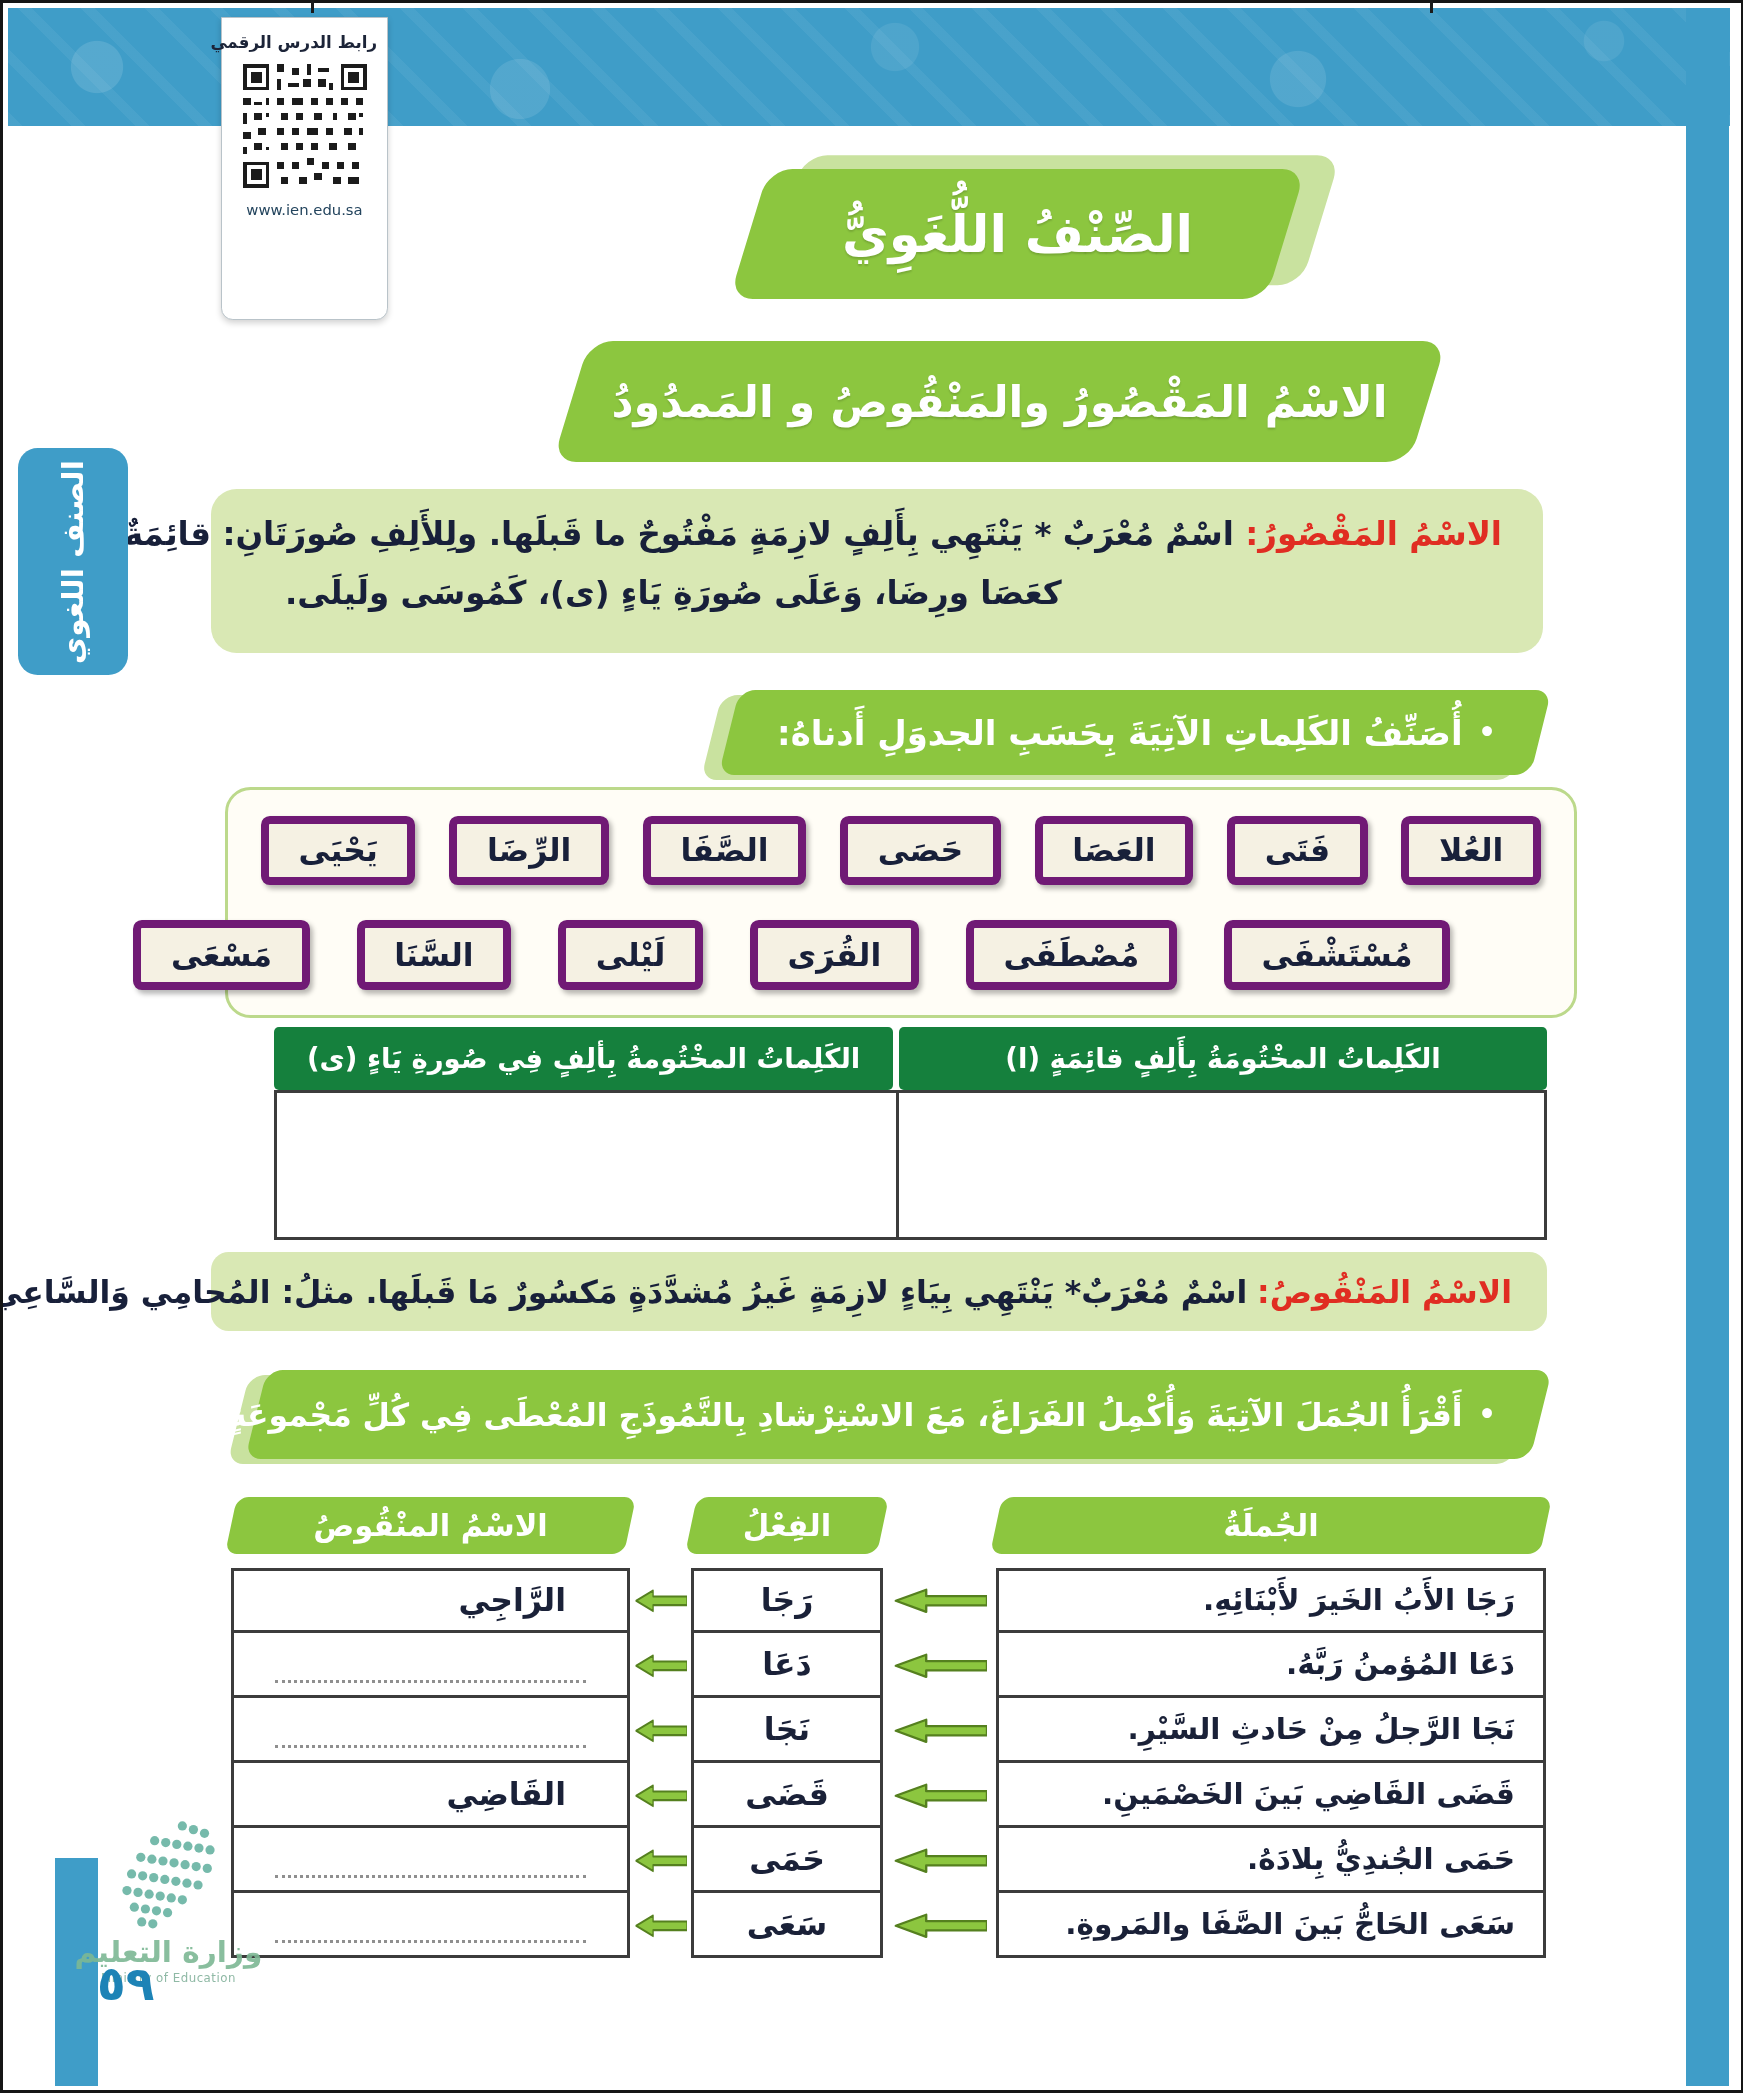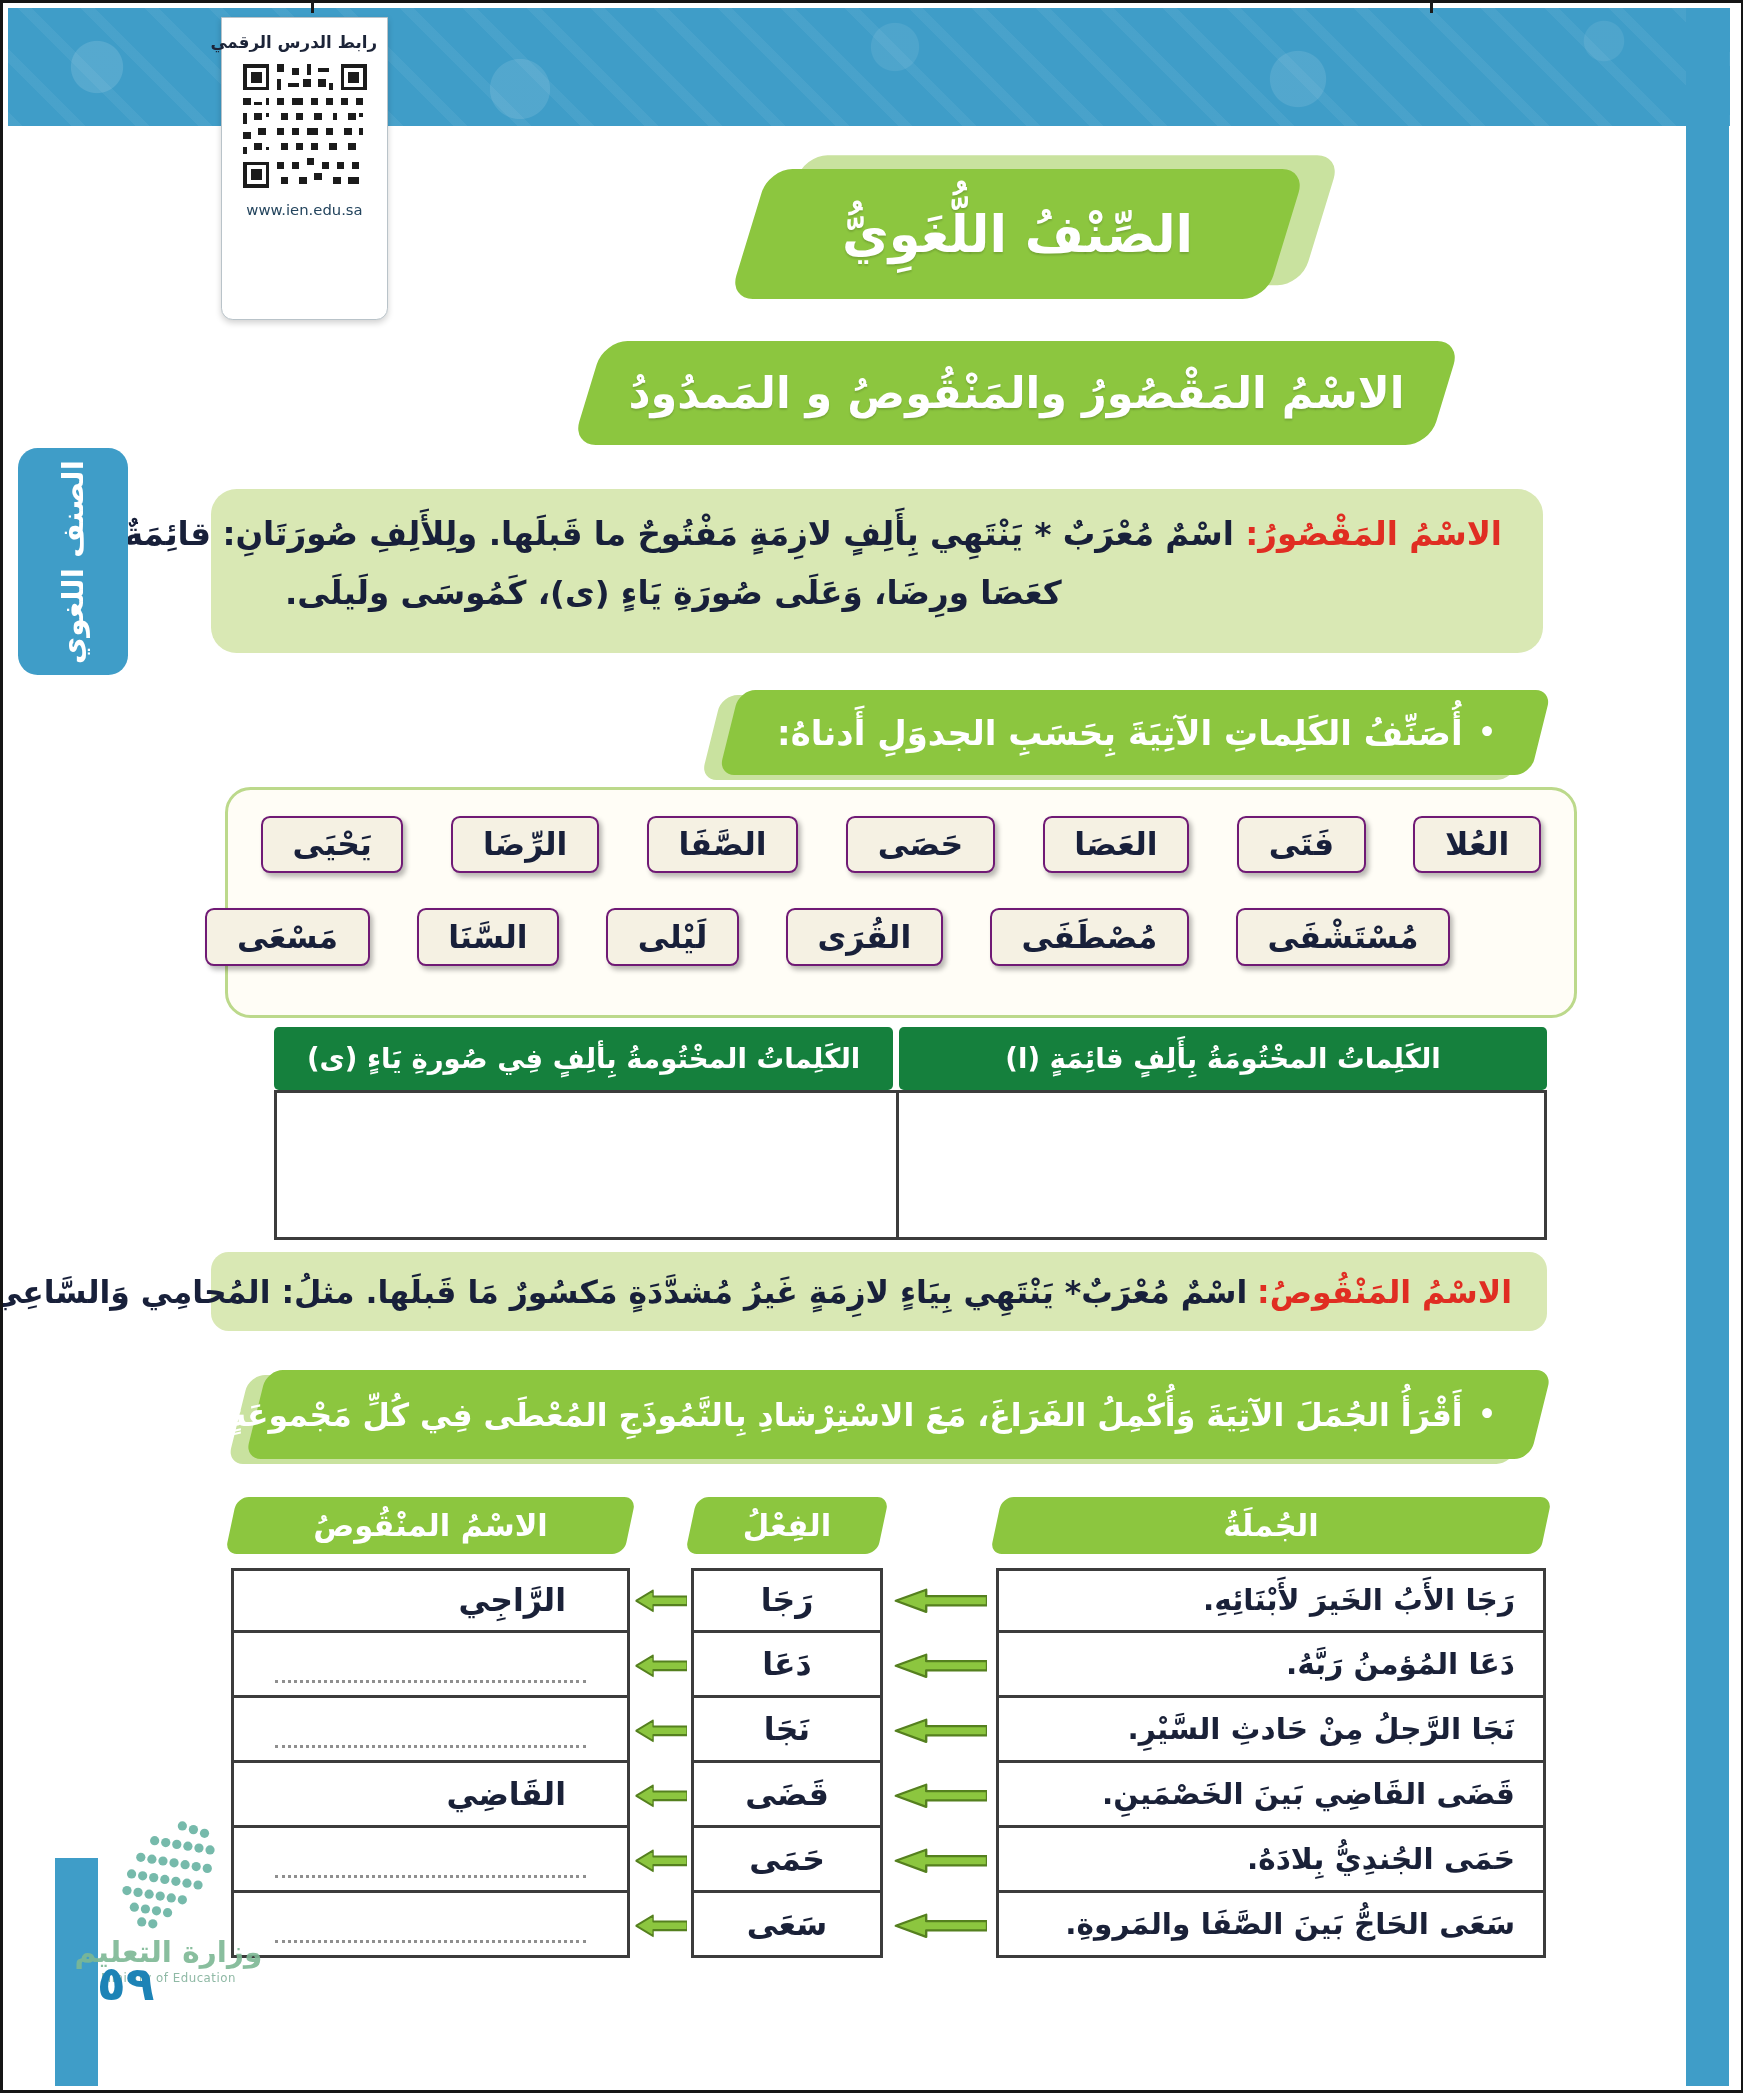--- a/index.html
+++ b/index.html
@@ -35,21 +35,21 @@
   
   .banner{position:absolute;display:flex;align-items:center;justify-content:center;z-index:2;}
   .banner::before{content:"";position:absolute;inset:0;background:#8cc63f;border-radius:23.6px;
                   transform:skewX(-17deg);z-index:-1;}
   .banner.echo::after{content:"";position:absolute;inset:0;background:#c9e29f;border-radius:23.6px;
                   transform:translate(35px,-13.8px) skewX(-17deg);z-index:-2;}
   .banner .t{color:#fff;font-weight:bold;direction:rtl;white-space:nowrap;
              text-shadow:0 2px 2px rgba(0,0,0,.15);}
   .b1{left:749px;top:169px;width:537px;height:130px;}
   .b1 .t{font-size:51px;}
-  .b2{left:588px;top:341px;width:857px;height:104px;}
+  .b2{left:571px;top:341px;width:857px;height:121px;}
   .b2 .t{font-size:43px;}
 
   
   .defbox{position:absolute;background:#d9e8b4;border-radius:25.6px;direction:rtl;
           font-weight:bold;color:#18203a;}
   .term{color:#e02d22;font-weight:bold;}
   .d1{left:211px;top:489px;width:1332px;height:164px;padding:25.6px 41px;font-size:32.5px;}
   .d1 .dline1{text-align:right;white-space:nowrap;}
   .d1 .dline2{margin-top:21.7px;text-align:left;padding-left:33px;white-space:nowrap;}
   .d2{left:211px;top:1252px;width:1336px;height:79px;border-radius:17.7px;padding:0 35px;
@@ -65,21 +65,21 @@
   .instr .bullet{font-size:27.6px;margin-left:15.8px;}
   .i1{left:729px;top:690px;width:812px;height:85px;font-size:34px;}
   .i2{left:256px;top:1370px;width:1285px;height:89px;font-size:31.5px;}
 
   
   .words{position:absolute;left:225px;top:787px;width:1352px;height:231px;background:#fffdf6;
          border:3px solid #bcd98b;border-radius:25.6px;direction:rtl;padding:25.6px 33px 0;}
   .wrow{display:flex;}
   .wrow1{justify-content:space-between;}
   .wrow2{justify-content:flex-start;gap:47px;padding-right:91px;margin-top:35px;}
-  .chip{background:#f5f1e3;border:2px solid #701a75;border-radius:8.9px;padding:8.9px 29.6px;
+  .chip{background:#f5f1e3;border:8px solid #701a75;border-radius:8.9px;padding:8.9px 29.6px;
         font-size:31.5px;font-weight:bold;color:#18203a;white-space:nowrap;
         box-shadow:3px 3.9px 4.9px rgba(0,0,0,.28);}
 
   
   .ctable{position:absolute;left:274px;top:1027px;width:1273px;direction:rtl;}
   .ctable .hd{display:flex;gap:5.9px;height:63px;}
   .ctable .hd>div{background:#15803d;color:#fff;font-weight:bold;font-size:27.6px;
         display:flex;align-items:center;justify-content:center;border-radius:4.9px;white-space:nowrap;}
   .hd .a{width:648px;}
   .hd .b{flex:1;}

